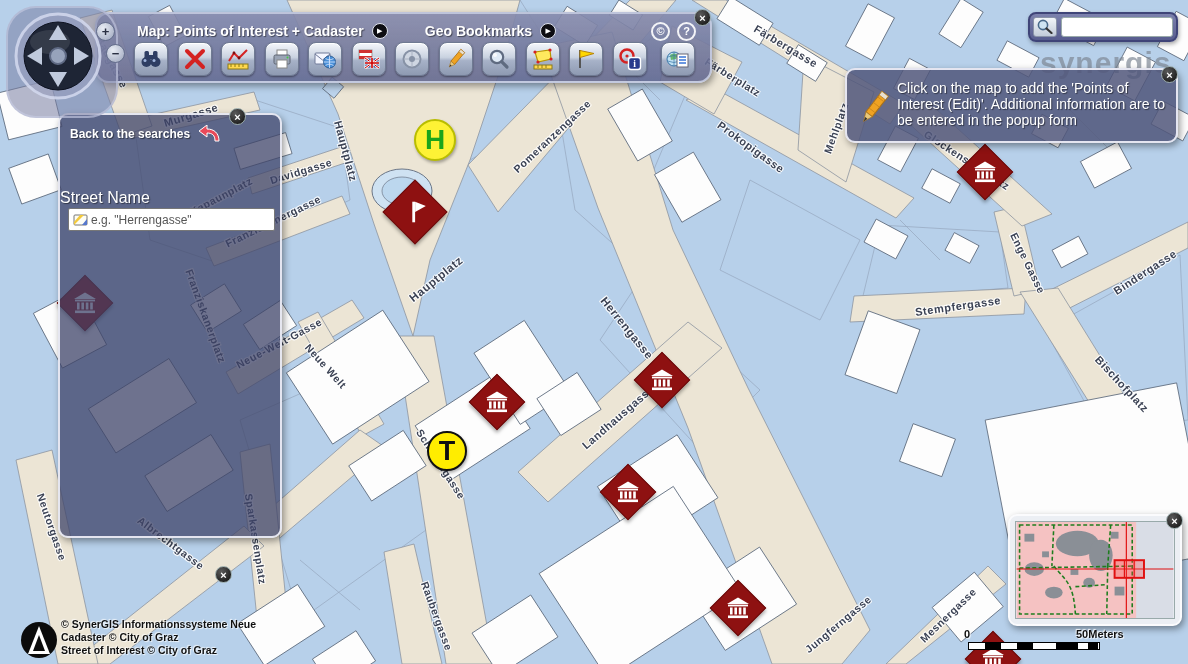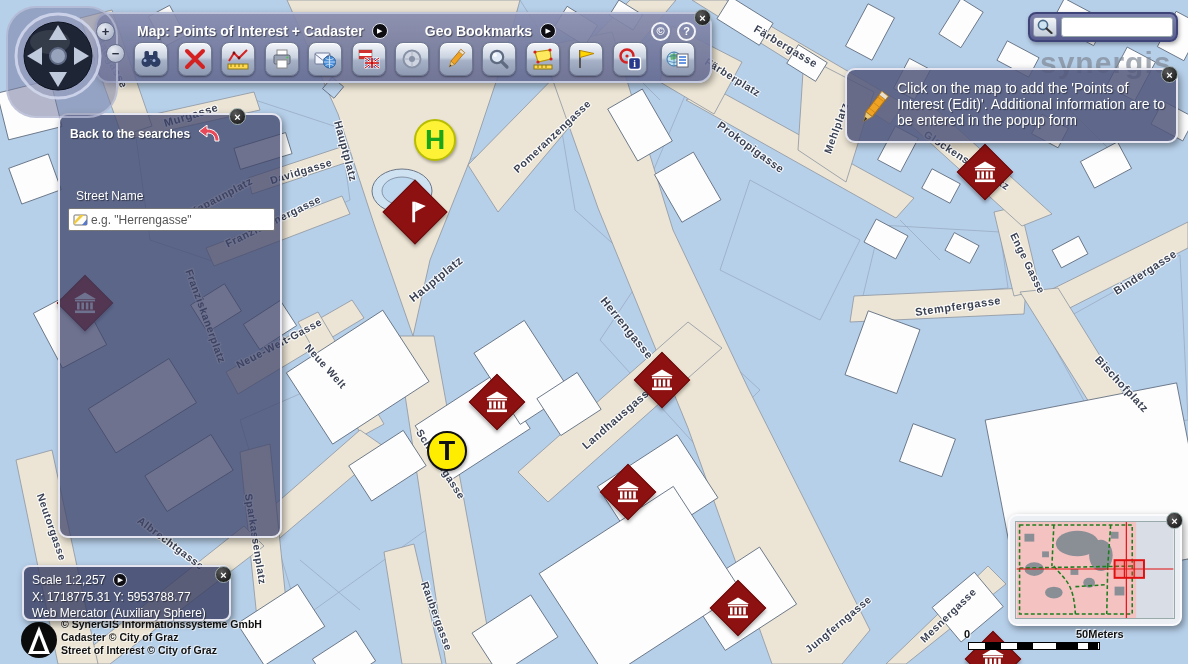--- a/index.html
+++ b/index.html
@@ -56,21 +56,21 @@
     background:radial-gradient(circle at 35% 30%, #e8ecf4, #9ba4bc); color:#2a2f42; font-size:13px; font-weight:bold;
     line-height:15px; text-align:center; padding:0; cursor:pointer; z-index:8; }
 
   
   #search-panel { left:22px; top:113px; width:224px; height:425px; z-index:5; background:rgba(62,67,104,.75);margin-left:36px; }
   #back-row { position:absolute; left:10px; top:10px; display:flex; align-items:center; gap:8px; }
   #back-label { font-size:12px; font-weight:bold; }
   #address-header { position:absolute; left:8px; top:34px; width:203px; height:29px; background:#232a5e;
     border:1px solid #141a44; border-radius:6px; display:flex; align-items:center; padding-left:13px; }
   #address-header span { font-size:14.5px; font-weight:bold; }
-  #street-name-label { position:absolute; left:16px; top:74px; font-size:12px;text-align:right; }
+  #street-name-label { position:absolute; left:0; top:74px; font-size:16px;text-align:right; }
   #street-input-wrap { position:absolute; left:8px; top:93px; width:207px; height:23px; background:#fff;
     border:1px solid #777; border-radius:2px; }
   #street-input-wrap svg { position:absolute; left:4px; top:4px; }
   #street-input { position:absolute; left:22px; top:1px; width:180px; height:19px; border:0; outline:none;
     font-size:12px; color:#444; font-family:"Liberation Sans",sans-serif; background:transparent; }
   #street-input::placeholder { color:#555; opacity:1; }
 
   
   #scale-panel { left:22px; top:565px; width:209px; height:56px; border-radius:8px; z-index:5;
     background:rgba(54,59,95,.8); border-width:2px; }
@@ -497,37 +497,29 @@
       <svg width="15" height="14" viewBox="0 0 15 14">
         <rect x="1" y="2" width="13" height="10" rx="1" fill="#fdfdf5" stroke="#777"></rect>
         <polygon points="1,9 7,2 11,2 1,12" fill="#f3c93c"></polygon>
         <polygon points="9,12 14,6 14,12" fill="#5577cc"></polygon>
       </svg>
       <input id="street-input" type="text" placeholder="e.g. &quot;Herrengasse&quot;" style="">
     </div>
   </div>
   <button class="close-x" style="left:229px; top:108px;">×</button>
 
-  <div id="scale-panel" class="glass">
-    <div id="scale-row1" class="row">
-      <span class="white-text">Scale 1:2,257</span>
-      <button class="play-btn" style="width:14px;height:14px;line-height:10px;">▶</button>
-    </div>
-    <div id="scale-row2" class="row white-text">X: 1718775.31 Y: 5953788.77</div>
-    <div id="scale-row3" class="row white-text">Web Mercator (Auxiliary Sphere)</div>
-  </div>
   <button class="close-x" style="left:215px; top:566px;">×</button>
 
   <div id="copyright">
     <svg id="logo" width="38" height="38" viewBox="0 0 38 38">
       <circle cx="19" cy="19" r="18" fill="#0b0b0b"></circle>
       <polygon points="19,5 8,33 30,33" fill="#ffffff"></polygon>
       <polygon points="19,14 13,30 25,30" fill="#0b0b0b"></polygon>
     </svg>
-    <span class="copy-line" style="top:1px;">© SynerGIS Informationssysteme GmbH</span>
+    <span class="copy-line" style="top:1px;">© SynerGIS Informationssysteme Neue</span>
     <span class="copy-line" style="top:14px;">Cadaster © City of Graz</span>
     <span class="copy-line" style="top:27px;">Street of Interest © City of Graz</span>
   </div>
 
   <div id="info-popup" class="glass">
     <svg id="popup-pencil" width="34" height="40" viewBox="0 0 34 40">
       <g transform="rotate(38 17 20)">
         <rect x="13" y="2" width="8" height="26" fill="#f0a322" stroke="#a8711a"></rect>
         <rect x="13" y="2" width="8" height="4.5" fill="#e8e0d0" stroke="#a8711a" stroke-width="0.6"></rect>
         <path d="M13 9 h8 M13 16 h8 M13 23 h8" stroke="#c9841c" stroke-width="0.8"></path>

